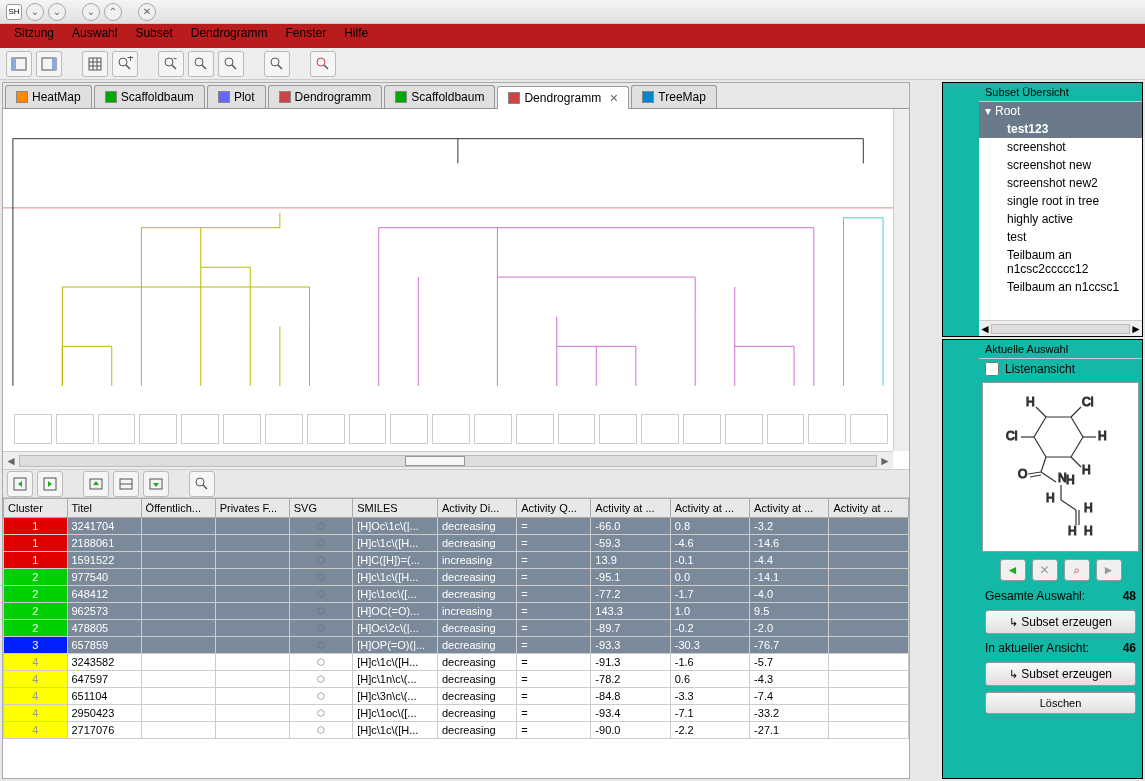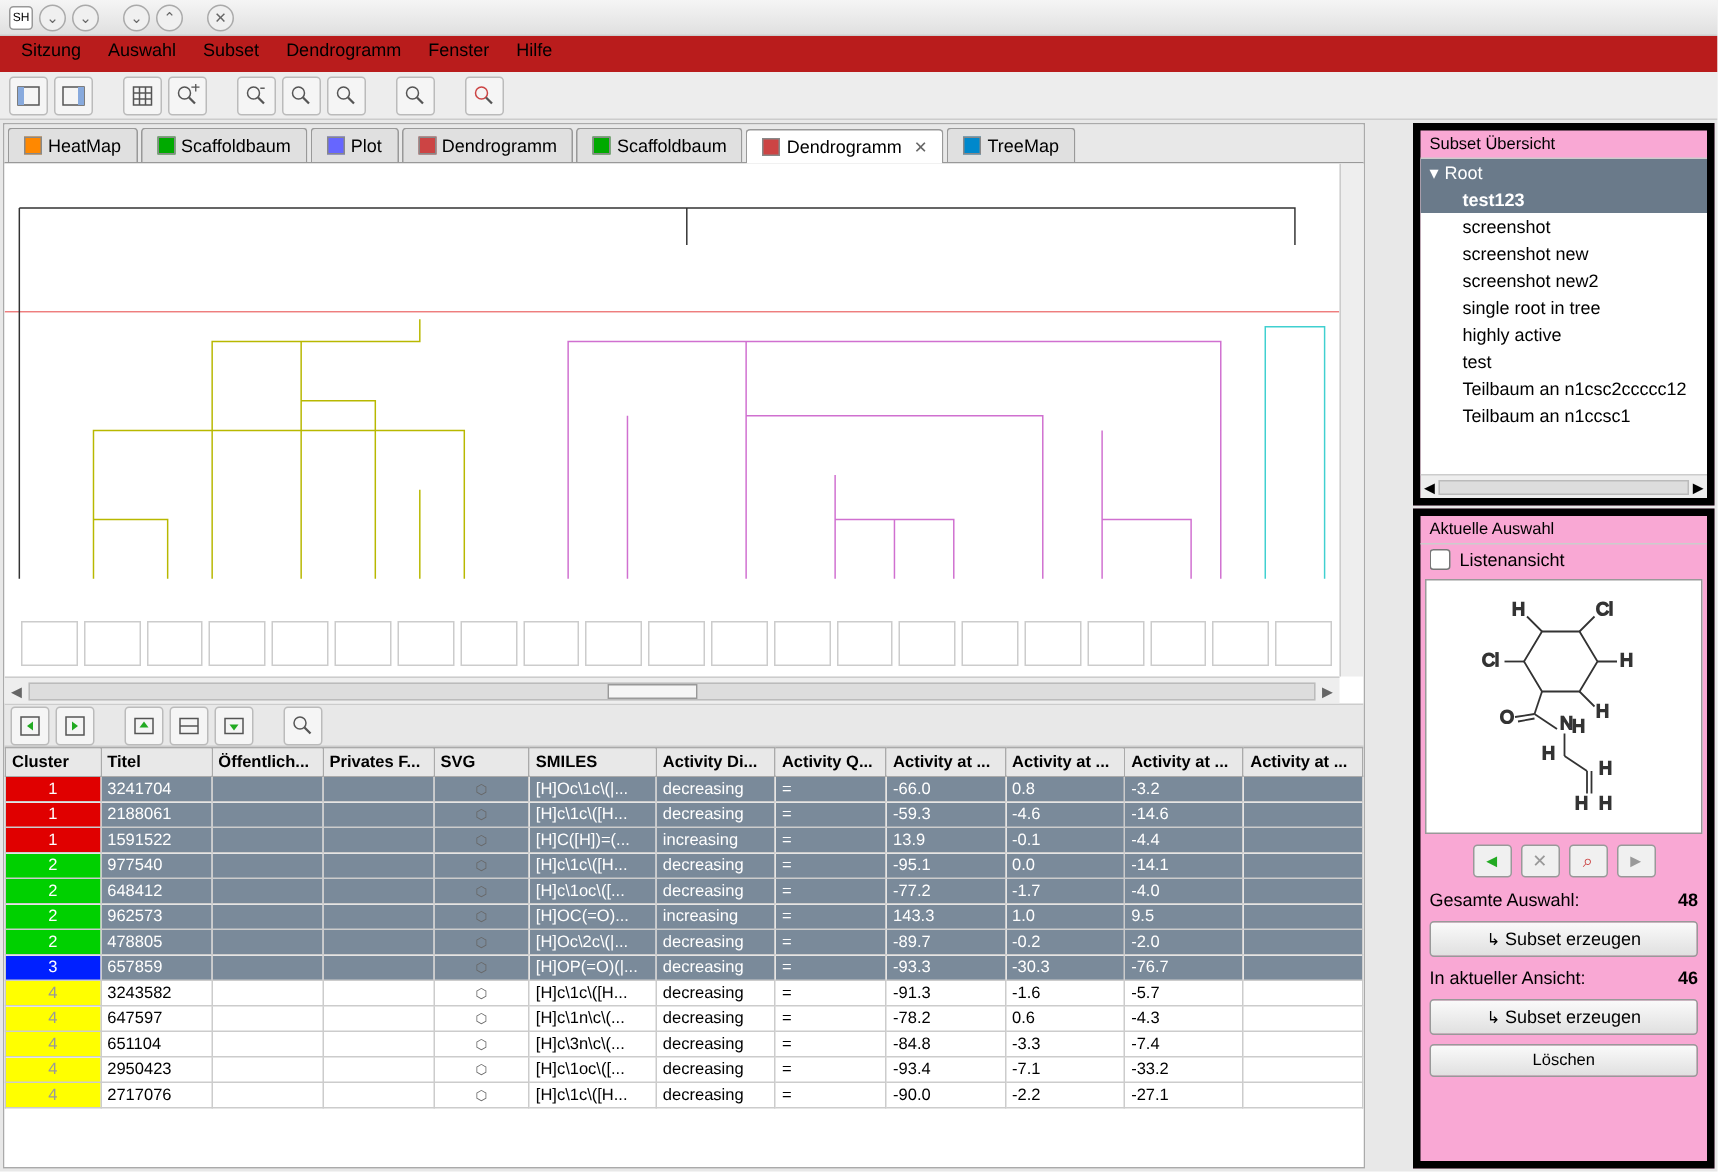--- a/index.html
+++ b/index.html
@@ -23,29 +23,29 @@
 .tabclose { font-size:11px; color:#666; margin-left:4px; cursor:pointer; }
 .dendro-area { flex:1; background:#fff; position:relative; overflow:hidden; border-bottom:1px solid #ccc; }
 .dendro-scroll { position:absolute; right:0; top:0; bottom:18px; width:16px; background:#eee; border-left:1px solid #ccc; }
 .dendro-hscroll { position:absolute; left:0; right:16px; bottom:0; height:18px; background:#eee; border-top:1px solid #ccc; display:flex; align-items:center; }
 .dendro-hscroll .sarrow { width:16px; text-align:center; color:#666; cursor:pointer; }
 .dendro-hscroll .strack { flex:1; height:12px; background:#ddd; border:1px solid #bbb; position:relative; }
 .dendro-hscroll .sthumb { position:absolute; left:45%; width:60px; height:100%; background:#f5f5f5; border:1px solid #999; }
 .lower-toolbar { height:28px; display:flex; align-items:center; padding:0 4px; gap:4px; background:#e8e8e8; border-bottom:1px solid #ccc; }
 .table-wrap { flex:0 0 280px; overflow:auto; background:#fff; position:relative; }
 table { border-collapse:collapse; width:100%; }
-th { background:#e8e8e8; border:1px solid #aaa; padding:3px 4px; text-align:left; font-weight:bold; font-size:11px; white-space:nowrap; overflow:hidden; position:sticky; top:0; }
+th { background:#e8e8e8; border:1px solid #aaa; padding:3px 4px; text-align:left; font-weight:normal; font-size:11px; white-space:nowrap; overflow:hidden; position:sticky; top:0; }
 td { border:1px solid #ccc; padding:2px 4px; font-size:11px; white-space:nowrap; overflow:hidden; }
 tr.sel td { background:#7a8a9a; color:#fff; }
 tr.sel td.cluster-red { background:#e00000; color:#fff; text-align:center; }
 tr.sel td.cluster-green { background:#00d000; color:#fff; text-align:center; }
 tr.sel td.cluster-blue { background:#0020ff; color:#fff; text-align:center; }
 tr td.cluster-yellow { background:#ffff00; color:#999; text-align:center; }
 .right { width:205px; display:flex; flex-direction:column; padding:2px; gap:2px; }
-.panel { border:5px solid #000000; background:#f9a8d4; display:flex; flex-direction:column; }
+.panel { border:1px solid #000000; background:#14b8a6; display:flex; flex-direction:column;padding-left:36px; }
 .panel-title { padding:3px 6px; font-size:11px; border-bottom:1px solid #ccc; }
 .tree { flex:1; background:#fff; overflow:auto; font-size:11px; }
 .tree-root { background:#6a7a8a; color:#fff; padding:2px 6px; display:flex; align-items:center; gap:4px; }
 .tree-item { padding:2px 6px 2px 28px; cursor:pointer; }
 .tree-item.sel { background:#6a7a8a; color:#fff; font-weight:bold; }
 .tree-scroll { height:16px; background:#eee; border-top:1px solid #ccc; display:flex; align-items:center; }
 .panel2 .chk { display:flex; align-items:center; gap:6px; padding:3px 6px; }
 .panel2 .chk input { width:14px; height:14px; }
 .molview { background:#fff; border:1px solid #999; margin:3px; height:170px; display:flex; align-items:center; justify-content:center; }
 .navbtns { display:flex; justify-content:center; gap:6px; padding:4px; }

